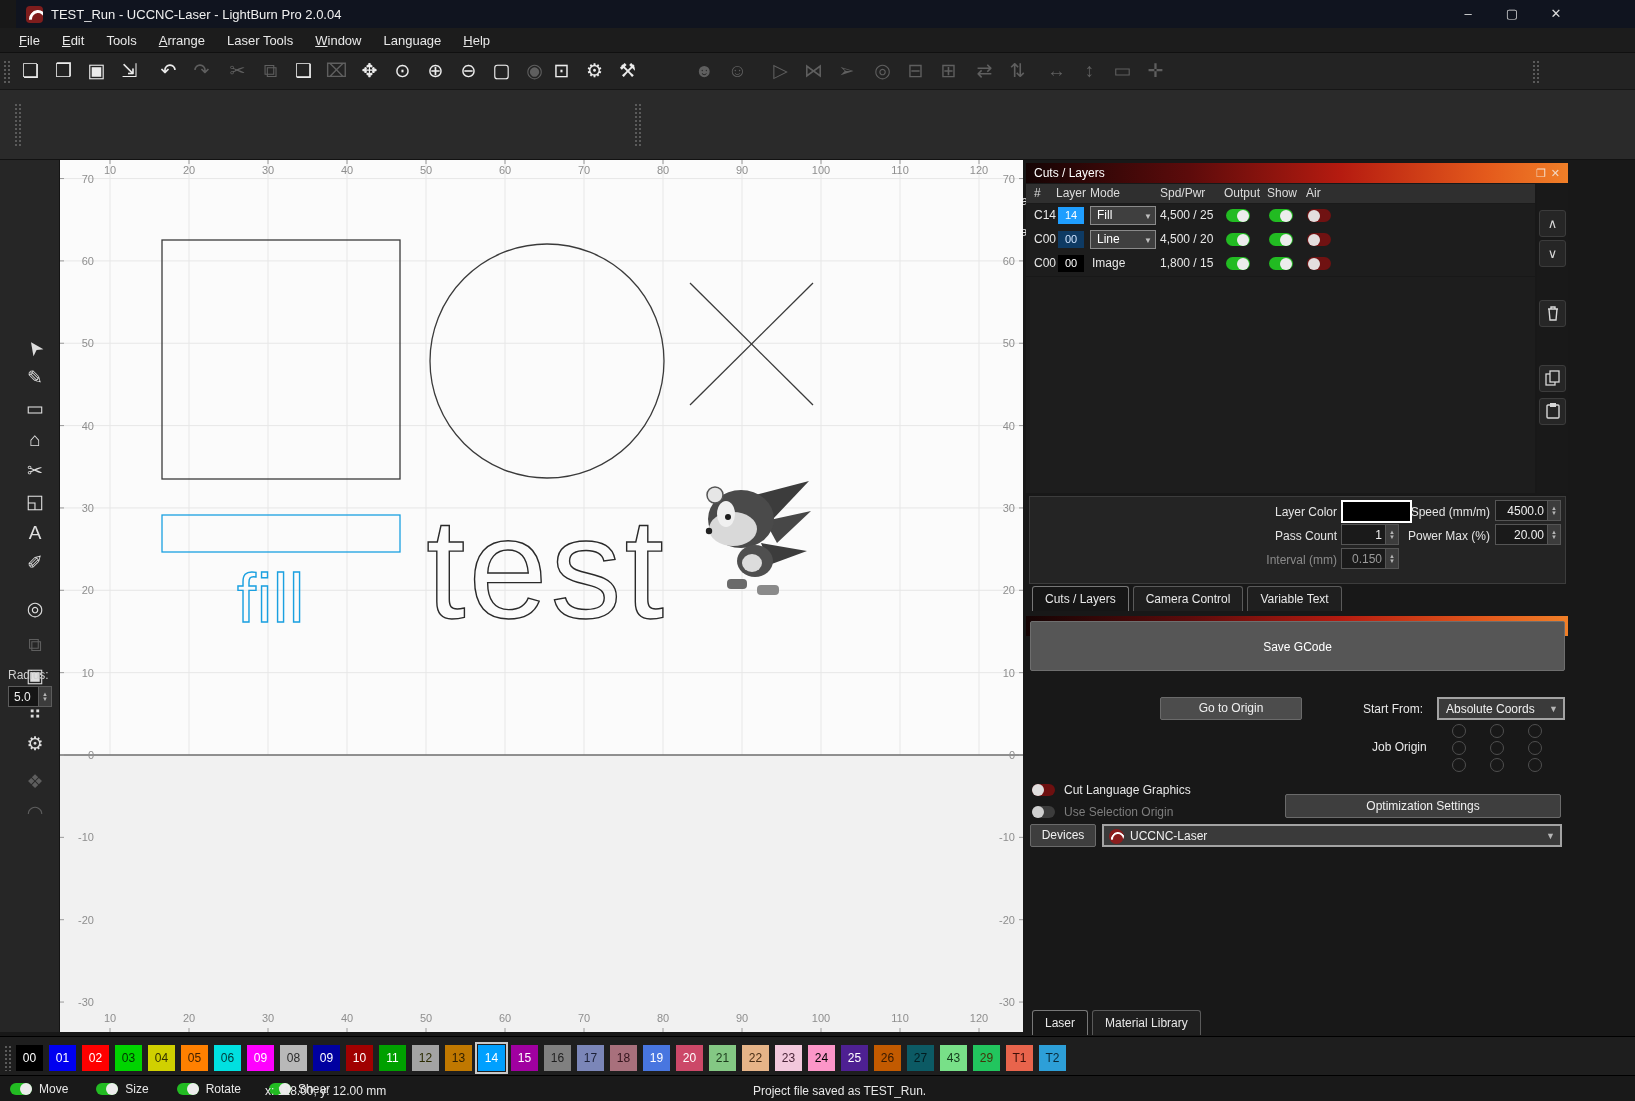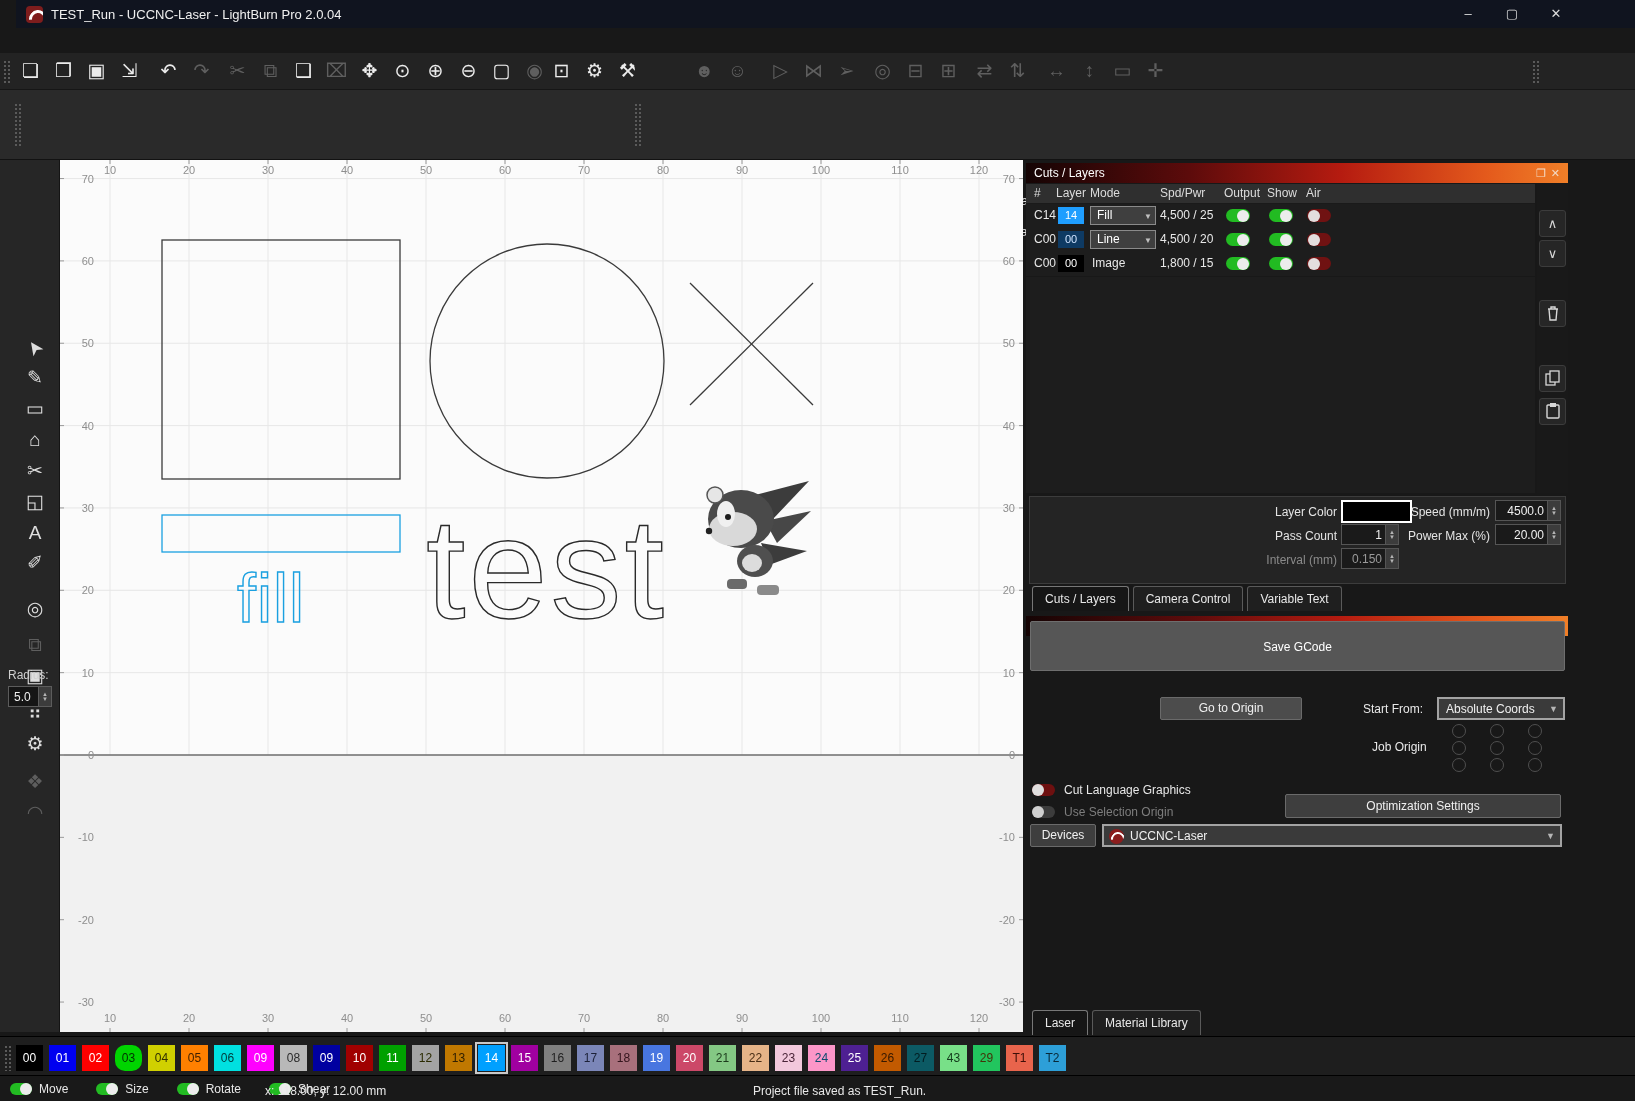--- a/index.html
+++ b/index.html
@@ -124,20 +124,30 @@
   <div id="titlebar" class="abs">
     <div id="app-logo"></div>
     <div id="window-title">TEST_Run - UCCNC-Laser - LightBurn Pro 2.0.04</div>
     <div id="win-controls">
         <div class="wbtn">–</div>
         <div class="wbtn">▢</div>
         <div class="wbtn">✕</div>
       </div>
   </div>
 
+  <div id="menubar" class="abs">
+      <span class="menu-item"><u>F</u>ile</span>
+      <span class="menu-item"><u>E</u>dit</span>
+      <span class="menu-item">Tools</span>
+      <span class="menu-item"><u>A</u>rrange</span>
+      <span class="menu-item">Laser Tools</span>
+      <span class="menu-item"><u>W</u>indow</span>
+      <span class="menu-item">Language</span>
+      <span class="menu-item"><u>H</u>elp</span>
+    </div>
 
   <div id="toolbar" class="abs">
     <div class="tb-handle" style="left:3px"></div>
     <div id="toolbar-groups">
         <div class="tb-group" style="left: 14px;">
           <span class="tb-btn on">❏</span>
           <span class="tb-btn on">❒</span>
           <span class="tb-btn on">▣</span>
           <span class="tb-btn on">⇲</span>
         </div>
@@ -606,42 +616,42 @@
       <div class="tab active">Laser</div>
       <div class="tab">Material Library</div>
     </div>
 
   <div id="palettebar" class="abs"></div>
   <div id="palette-handle"></div>
   <div id="palette-row">
       <div class="swatch" style="background: rgb(0, 0, 0); color: rgb(255, 255, 255);">00</div>
       <div class="swatch" style="background: rgb(0, 0, 240); color: rgb(255, 255, 255);">01</div>
       <div class="swatch" style="background: rgb(255, 0, 0); color: rgb(255, 255, 255);">02</div>
-      <div class="swatch" style="background: rgb(0, 212, 0); color: rgb(0, 48, 0); border-radius: 10px;">03</div>
+      <div class="swatch" style="background: rgb(0, 212, 0); color: rgb(0, 48, 0);">03</div>
       <div class="swatch" style="background: rgb(208, 208, 0); color: rgb(48, 48, 0);">04</div>
       <div class="swatch" style="background: rgb(255, 128, 0); color: rgb(64, 32, 0);">05</div>
       <div class="swatch" style="background: rgb(0, 224, 224); color: rgb(0, 56, 56);">06</div>
       <div class="swatch" style="background: rgb(255, 0, 255); color: rgb(255, 255, 255);">09</div>
       <div class="swatch" style="background: rgb(184, 184, 184); color: rgb(42, 42, 42);">08</div>
       <div class="swatch" style="background: rgb(0, 0, 160); color: rgb(255, 255, 255);">09</div>
       <div class="swatch" style="background: rgb(160, 0, 0); color: rgb(255, 255, 255);">10</div>
       <div class="swatch" style="background: rgb(0, 160, 0); color: rgb(255, 255, 255);">11</div>
       <div class="swatch" style="background: #a3a3a3; color: rgb(42, 42, 0);">12</div>
       <div class="swatch" style="background: rgb(192, 120, 0); color: rgb(48, 32, 0);">13</div>
       <div class="swatch selected" style="background: rgb(0, 160, 255); color: rgb(255, 255, 255);">14</div>
       <div class="swatch" style="background: rgb(160, 0, 160); color: rgb(255, 255, 255);">15</div>
       <div class="swatch" style="background: rgb(128, 128, 128); color: rgb(31, 31, 31);">16</div>
       <div class="swatch" style="background: rgb(123, 134, 184); color: rgb(28, 33, 56);">17</div>
       <div class="swatch" style="background: rgb(168, 112, 124); color: rgb(51, 20, 28);">18</div>
       <div class="swatch" style="background: rgb(72, 118, 224); color: rgb(255, 255, 255);">19</div>
       <div class="swatch" style="background: rgb(204, 72, 104); color: rgb(255, 255, 255);">20</div>
       <div class="swatch" style="background: rgb(132, 200, 132); color: rgb(28, 58, 28);">21</div>
       <div class="swatch" style="background: rgb(230, 180, 136); color: rgb(70, 44, 20);">22</div>
       <div class="swatch" style="background: rgb(242, 200, 220); color: rgb(74, 36, 56);">23</div>
-      <div class="swatch" style="background: rgb(252, 150, 200); color: #0c4a6e;">24</div>
+      <div class="swatch" style="background: rgb(252, 150, 200); color: #000000;">24</div>
       <div class="swatch" style="background: rgb(78, 32, 146); color: rgb(255, 255, 255);">25</div>
       <div class="swatch" style="background: rgb(194, 90, 0); color: rgb(52, 24, 0);">26</div>
       <div class="swatch" style="background: rgb(12, 90, 100); color: rgb(2, 28, 32);">27</div>
       <div class="swatch" style="background: rgb(120, 224, 136); color: rgb(20, 58, 28);">43</div>
       <div class="swatch" style="background: #22c55e; color: rgb(67, 52, 8);">29</div>
       <div class="swatch" style="background: rgb(232, 100, 76); color: rgb(60, 15, 8);">T1</div>
       <div class="swatch" style="background: rgb(45, 159, 216); color: rgb(8, 40, 56);">T2</div>
     </div>
 
   <div id="statusbar" class="abs">

